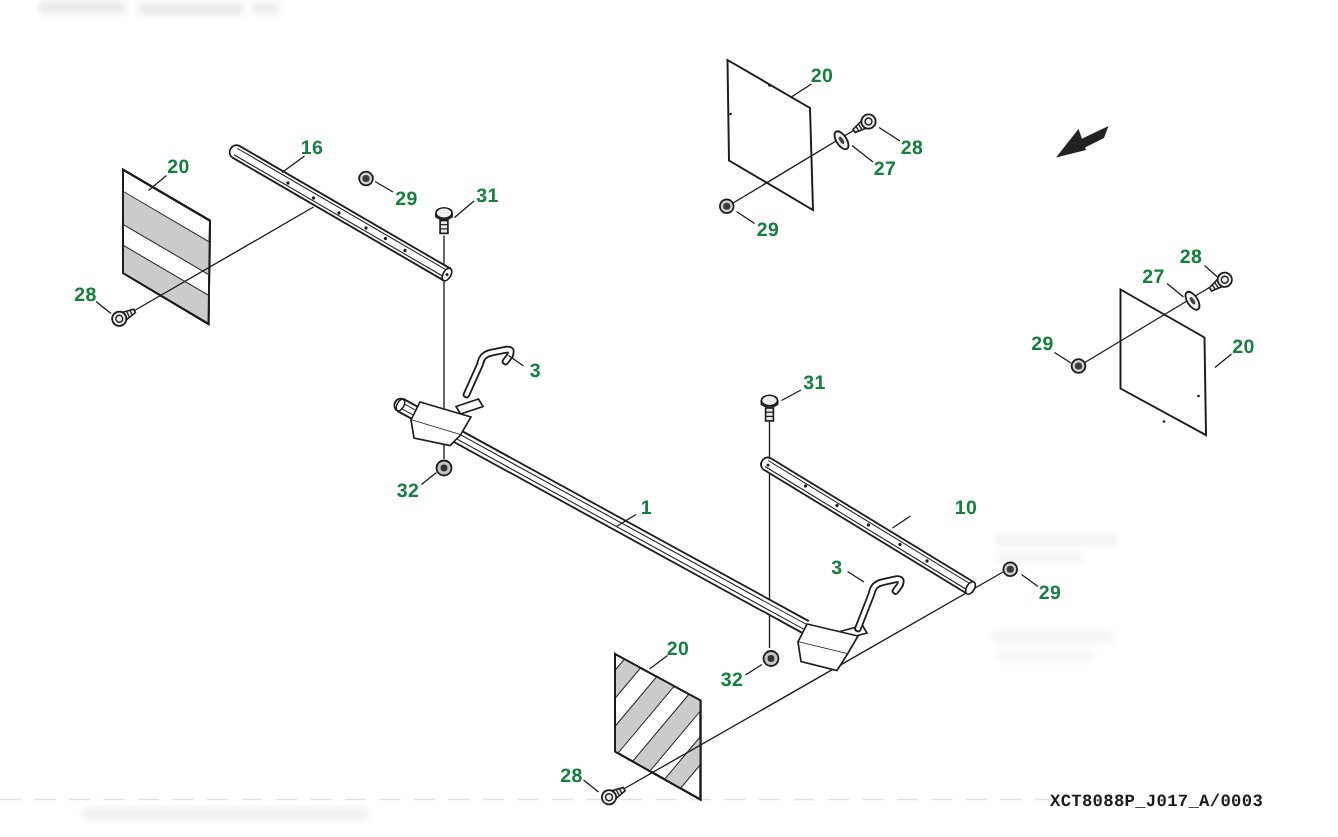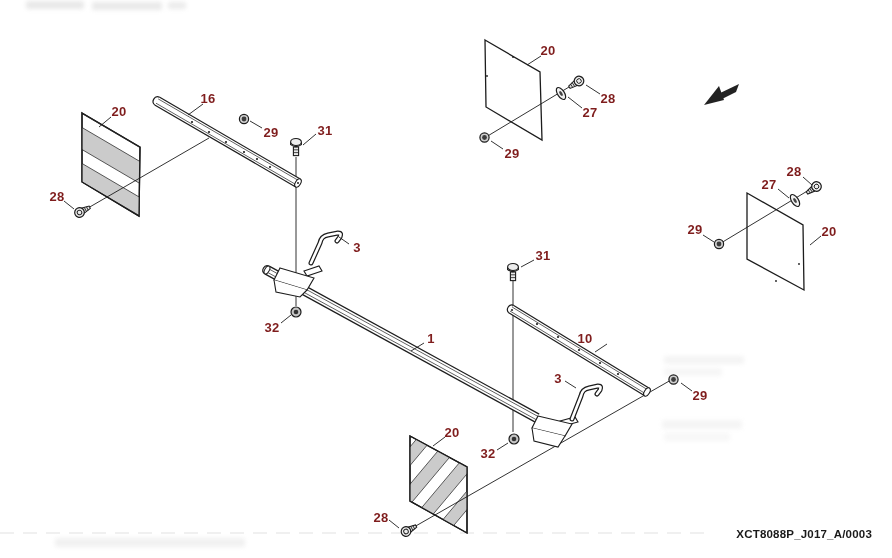--- a/index.html
+++ b/index.html
@@ -9,33 +9,34 @@
     background:#ffffff;
     overflow:hidden;
     font-family:"Liberation Sans", sans-serif;
   }
   .stage svg{position:absolute;left:0;top:0;}
   .callout{
     position:absolute;
     transform:translate(-50%,-50%);
     font-size:13px;
     font-weight:600;
-    color:#7f1d1d;
+    color:#15803d;
     letter-spacing:.3px;
     white-space:nowrap;
     user-select:none;
   }
   .drawing-code{
     position:absolute;
     left:700px;top:528px;width:172px;
-    text-align:right;
+    text-align:left;
     font-size:11.5px;
     font-weight:600;
     color:#1a1a1a;
     letter-spacing:.2px;
+    font-family:Liberation Mono, monospace;
   }
   .ghost{
     position:absolute;
     background:#c7c7c7;
     filter:blur(2px);
     border-radius:2px;
   }
 </style>
 </head>
 <body>
@@ -294,21 +295,21 @@
   <div class="callout" style="left:271px;top:132px">29</div>
   <div class="callout" style="left:325px;top:130px">31</div>
   <div class="callout" style="left:357px;top:247px">3</div>
   <div class="callout" style="left:272px;top:327px">32</div>
   <div class="callout" style="left:431px;top:338px">1</div>
   <div class="callout" style="left:548px;top:50px">20</div>
   <div class="callout" style="left:608px;top:98px">28</div>
   <div class="callout" style="left:590px;top:112px">27</div>
   <div class="callout" style="left:512px;top:153px">29</div>
   <div class="callout" style="left:543px;top:255px">31</div>
-  <div class="callout" style="left:585px;top:338px">10</div>
+  <div class="callout" style="left:644px;top:338px">10</div>
   <div class="callout" style="left:558px;top:378px">3</div>
   <div class="callout" style="left:700px;top:395px">29</div>
   <div class="callout" style="left:488px;top:453px">32</div>
   <div class="callout" style="left:452px;top:432px">20</div>
   <div class="callout" style="left:381px;top:517px">28</div>
   <div class="callout" style="left:794px;top:171px">28</div>
   <div class="callout" style="left:769px;top:184px">27</div>
   <div class="callout" style="left:695px;top:229px">29</div>
   <div class="callout" style="left:829px;top:231px">20</div>
 

